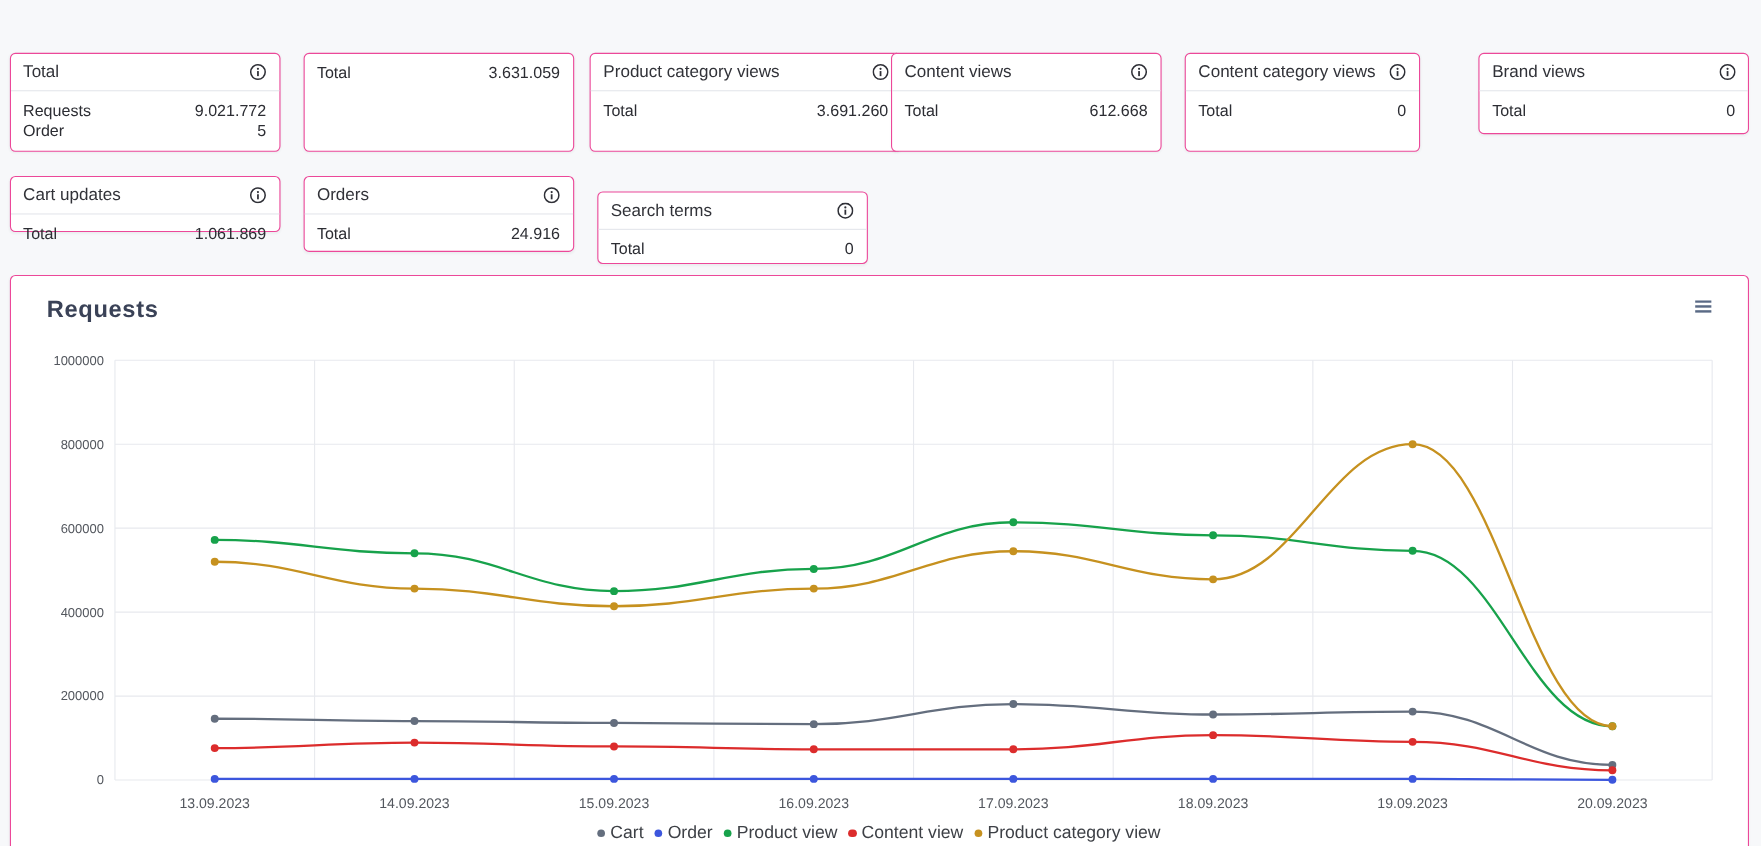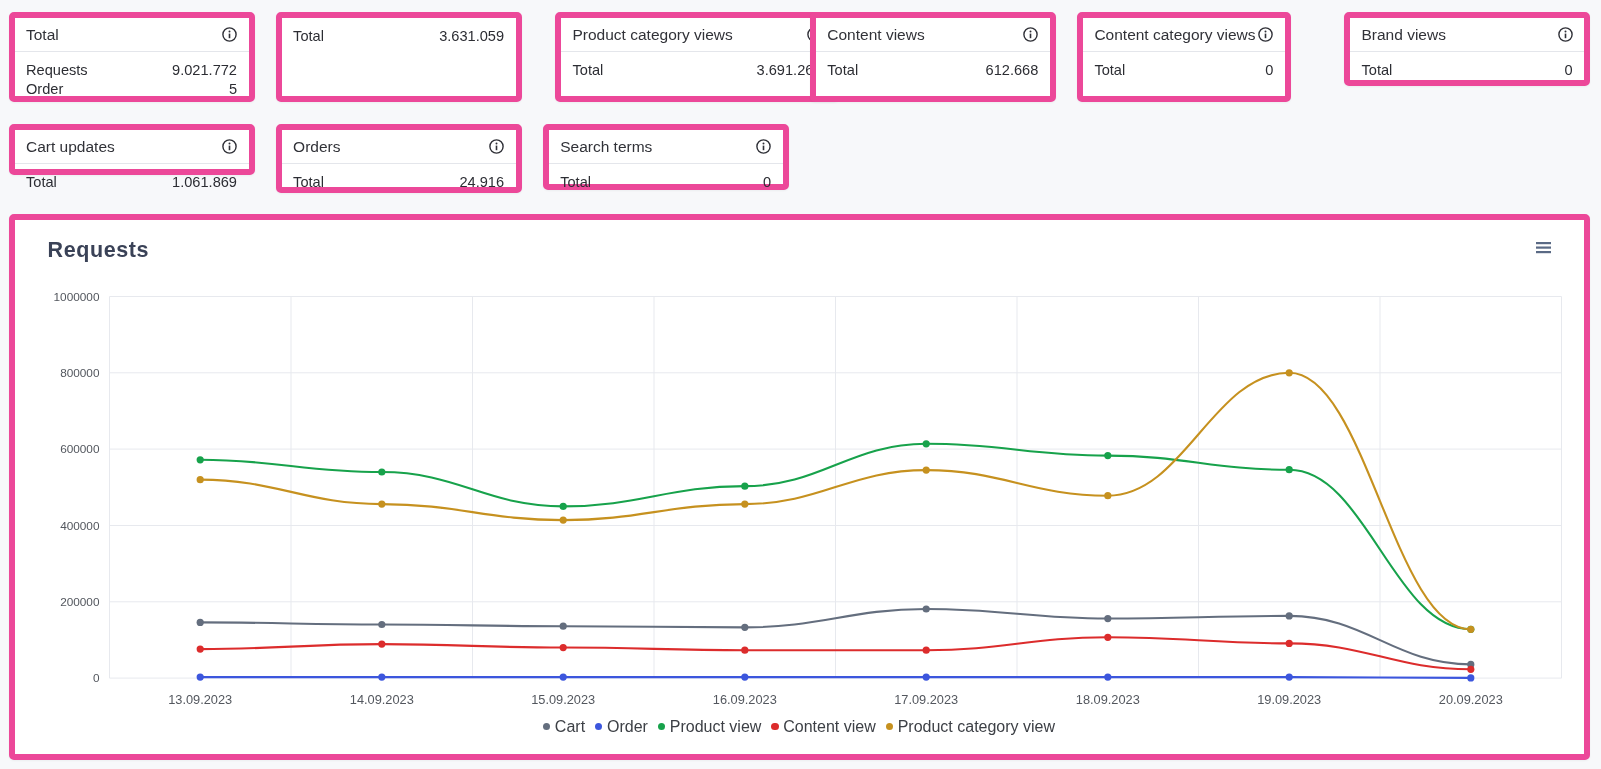--- a/index.html
+++ b/index.html
@@ -1,16 +1,16 @@
 <!DOCTYPE html>
 <html><head><meta charset="utf-8"><style>
 * { margin:0; padding:0; box-sizing:border-box; }
 html,body { width:1601px; height:769px; background:#f7f8fa; font-family:"Liberation Sans",sans-serif; }
-.card { position:absolute; background:#fff; border:6px solid #ec4899; border-radius:5px;
-        box-shadow:0 1px 2px rgba(40,50,60,.05); }
+.card { position:absolute; background:#fff; border:1px solid #ec4899; border-radius:5px;
+        box-shadow:0 1px 2px rgba(40,50,60,.05);margin-top:36px; }
 .ch { height:34px; display:flex; align-items:center; justify-content:space-between;
       padding:0 11.5px; border-bottom:1px solid #e4e6eb; }
 .ct { font-size:15.5px; color:#313238; }
 .cb { padding:8.5px 11.5px; }
 .r { display:flex; justify-content:space-between; height:19px; align-items:center;
      font-size:14.6px; color:#2c2d33; }
 .title { position:absolute; left:33px; top:18px; font-size:21.5px; font-weight:bold;
          color:#3a4257; letter-spacing:.6px; }
 .menu { position:absolute; right:33px; top:21.5px; }
 .legend { position:absolute; left:0; right:0; top:497.5px; display:flex; justify-content:center;
@@ -39,21 +39,21 @@
     </div>
   </div>
 <div class="card" style="left:275.6px;top:12px;width:246px;height:90px">
     <div class="cb">
       <div class="r">
         <span>Total</span>
         <span class="v">3.631.059</span>
       </div>
     </div>
   </div>
-<div class="card" style="left:555px;top:12px;width:284px;height:90px">
+<div class="card" style="left:536px;top:12px;width:284px;height:90px">
     <div class="ch">
       <span class="ct">Product category views</span>
       <svg class="info" width="15" height="15" viewBox="0 0 15 15">
         <circle cx="7.5" cy="7.5" r="6.6" fill="none" stroke="#2f3037" stroke-width="1.4"></circle>
         <circle cx="7.5" cy="4.6" r="1" fill="#2f3037"></circle>
         <rect x="6.7" y="6.6" width="1.6" height="4.6" fill="#2f3037"></rect>
       </svg>
     </div>
     <div class="cb">
       <div class="r">
@@ -135,21 +135,21 @@
         <rect x="6.7" y="6.6" width="1.6" height="4.6" fill="#2f3037"></rect>
       </svg>
     </div>
     <div class="cb">
       <div class="r">
         <span>Total</span>
         <span class="v">24.916</span>
       </div>
     </div>
   </div>
-<div class="card" style="left:542.7px;top:124px;width:246px;height:66px">
+<div class="card" style="left:542.7px;top:138px;width:246px;height:66px">
     <div class="ch">
       <span class="ct">Search terms</span>
       <svg class="info" width="15" height="15" viewBox="0 0 15 15">
         <circle cx="7.5" cy="7.5" r="6.6" fill="none" stroke="#2f3037" stroke-width="1.4"></circle>
         <circle cx="7.5" cy="4.6" r="1" fill="#2f3037"></circle>
         <rect x="6.7" y="6.6" width="1.6" height="4.6" fill="#2f3037"></rect>
       </svg>
     </div>
     <div class="cb">
       <div class="r">

